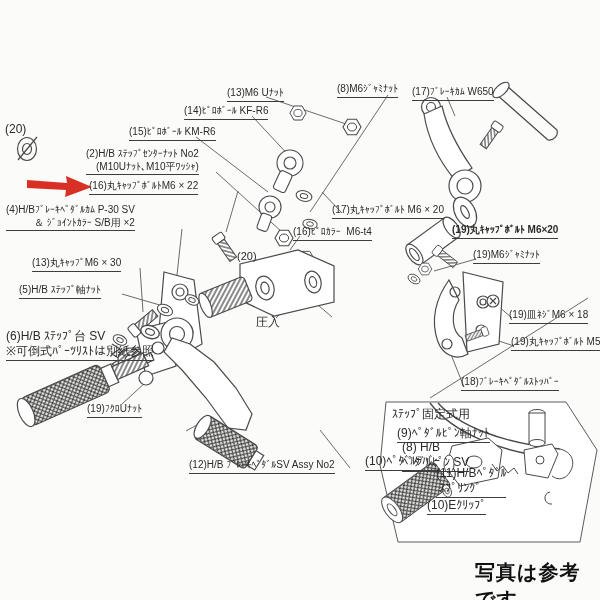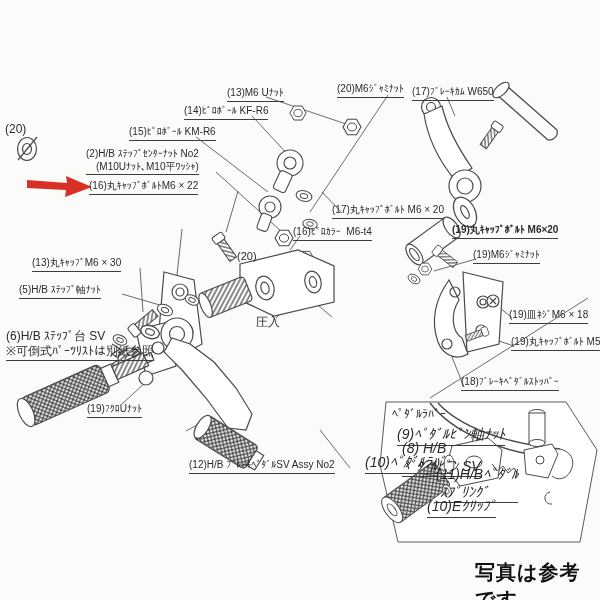--- a/index.html
+++ b/index.html
@@ -4,21 +4,21 @@
 <style>
   html,body{margin:0;padding:0;}
   body{width:600px;height:600px;background:#f6f6f4;font-family:"Liberation Sans",sans-serif;}
   #stage{position:relative;width:600px;height:600px;background:#fbfbfa;overflow:hidden;color:#2b2b2b;}
   #art{position:absolute;left:0;top:0;}
   .lbl{position:absolute;font-size:10px;line-height:1.25;white-space:pre;color:#2a2a2a;letter-spacing:0;}
   .ul{border-bottom:1px solid #3d3d3d;padding-bottom:1px;}
   .b{font-weight:bold;text-align:center;}
   .c{text-align:right;}
   .s9{font-size:12px;}
-  .s8{font-size:14px;font-style:italic;}
+  .s8{font-size:12px;}
   .s11{font-size:11px;}
   .s12{font-size:12px;}
   .caption{position:absolute;font-size:20px;font-weight:bold;color:#111;letter-spacing:1px;}
 </style>
 </head>
 <body>
 
 <div id="stage">
 
 <svg id="art" width="600" height="600" viewBox="0 0 600 600">
@@ -213,42 +213,44 @@
     </g>
     <use href="#wash" transform="translate(447,491) rotate(70) scale(0.8)"></use>
     <path d="M492,464 l5,7 l6,-5 l5,7 l6,-5 l4,6"></path>
     <path d="M550,492 A6,6 0 1 0 552,504"></path>
   </g>
 </svg>
 
   <div class="lbl s12" style="left:5px;top:122px">(20)</div>
   <div class="lbl ul" style="left:227px;top:87px">(13)M6 Uﾅｯﾄ</div>
   <div class="lbl ul" style="left:184px;top:105px">(14)ﾋﾟﾛﾎﾞｰﾙ KF-R6</div>
-  <div class="lbl ul" style="left:337px;top:83px">(20)M6ｼﾞｬﾐﾅｯﾄ</div>
+  <div class="lbl ul" style="left:337px;top:83px">(8)M6ｼﾞｬﾐﾅｯﾄ</div>
   <div class="lbl ul" style="left:412px;top:86px">(17)ﾌﾞﾚｰｷｶﾑ W650</div>
   <div class="lbl ul" style="left:129px;top:126px">(15)ﾋﾟﾛﾎﾞｰﾙ KM-R6</div>
   <div class="lbl ul c" style="left:86px;top:148px">(2)H/B ｽﾃｯﾌﾟｾﾝﾀｰﾅｯﾄ No2
 (M10Uﾅｯﾄ､M10平ﾜｯｼｬ)</div>
   <div class="lbl ul" style="left:89px;top:180px">(16)丸ｷｬｯﾌﾟﾎﾞﾙﾄM6 × 22</div>
+  <div class="lbl ul c" style="left:6px;top:204px">(4)H/Bﾌﾞﾚｰｷﾍﾟﾀﾞﾙｶﾑ P-30 SV
+＆ ｼﾞｮｲﾝﾄｶﾗｰ S/B用 ×2</div>
   <div class="lbl ul" style="left:32px;top:257px">(13)丸ｷｬｯﾌﾟM6 × 30</div>
   <div class="lbl ul" style="left:19px;top:284px">(5)H/B ｽﾃｯﾌﾟ軸ﾅｯﾄ</div>
   <div class="lbl ul s9" style="left:6px;top:329px">(6)H/B ｽﾃｯﾌﾟ台 SV
 ※可倒式ﾊﾟｰﾂﾘｽﾄは別紙参照</div>
   <div class="lbl ul" style="left:87px;top:403px">(19)ﾌｸﾛUﾅｯﾄ</div>
   <div class="lbl ul" style="left:189px;top:459px">(12)H/B ﾌﾞﾚｰｷﾍﾟﾀﾞﾙSV Assy No2</div>
   <div class="lbl ul" style="left:332px;top:204px">(17)丸ｷｬｯﾌﾟﾎﾞﾙﾄ M6 × 20</div>
   <div class="lbl ul" style="left:293px;top:226px">(16)ﾋﾟﾛｶﾗｰ  M6-t4</div>
   <div class="lbl ul b" style="left:452px;top:224px">(19)丸ｷｬｯﾌﾟﾎﾞﾙﾄ M6×20</div>
   <div class="lbl ul" style="left:473px;top:249px">(19)M6ｼﾞｬﾐﾅｯﾄ</div>
   <div class="lbl ul" style="left:509px;top:309px">(19)皿ﾈｼﾞM6 × 18</div>
   <div class="lbl ul" style="left:511px;top:336px">(19)丸ｷｬｯﾌﾟﾎﾞﾙﾄ M5 × 8</div>
   <div class="lbl ul" style="left:461px;top:376px">(18)ﾌﾞﾚｰｷﾍﾟﾀﾞﾙｽﾄｯﾊﾟｰ</div>
   <div class="lbl s11" style="left:237px;top:250px">(20)</div>
   <div class="lbl s9" style="left:256px;top:315px">圧入</div>
-  <div class="lbl s9" style="left:392px;top:407px">ﾍﾟﾀﾞﾙﾗﾊﾞｰ</div>
+  <div class="lbl s9" style="left:392px;top:407px">ｽﾃｯﾌﾟ固定式用</div>
   <div class="lbl ul s8" style="left:397px;top:426px">(9)ﾍﾟﾀﾞﾙﾋﾟﾝ軸ﾅｯﾄ</div>
   <div class="lbl ul s8" style="left:402px;top:440px">(8) H/B
 ﾍﾟﾀﾞﾙﾋﾟﾝ SV</div>
   <div class="lbl ul s8" style="left:365px;top:454px">(10)ﾍﾟﾀﾞﾙﾗﾊﾞｰ</div>
   <div class="lbl ul s8" style="left:436px;top:466px">(11)H/Bﾍﾟﾀﾞﾙ
  ｽﾌﾟﾘﾝｸﾞ</div>
   <div class="lbl ul s8" style="left:427px;top:498px">(10)Eｸﾘｯﾌﾟ</div>
 
   <div class="caption" style="left:475px;top:559px">写真は参考です</div>
 </div>

